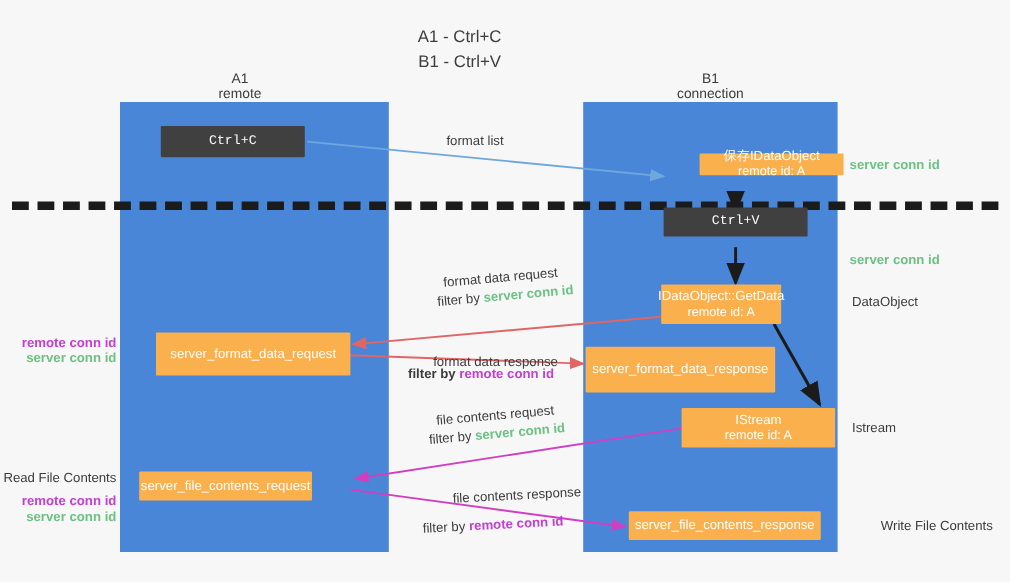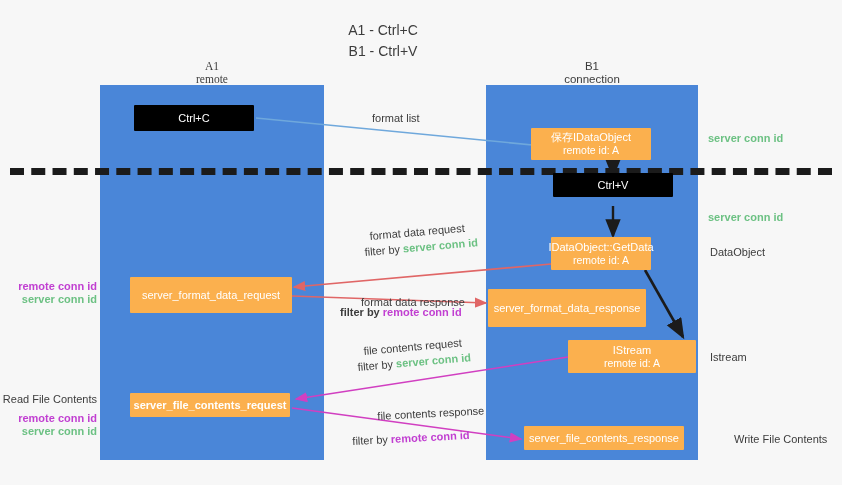--- a/index.html
+++ b/index.html
@@ -54,21 +54,21 @@
     display: flex;
     flex-direction: column;
     align-items: center;
     justify-content: center;
     color: #ffffff;
     font-size: 11px;
     line-height: 13px;
     text-align: center;
     border-radius: 1px;
   }
-  .node.green { background: #000000; }
+  .node.green { background: #404040; font-family: Liberation Mono, monospace; }
   .node.orange { background: #fbb04e; }
   .node .l2 { font-size: 10.5px; }
 
   
   .ann {
     font-size: 11px;
     line-height: 14px;
     color: #3c3c3c;
     white-space: nowrap;
   }
@@ -94,21 +94,21 @@
 </head>
 <body>
 
 <div id="canvas">
 
   <div class="abs title">
     <div>A1 - Ctrl+C</div>
     <div>B1 - Ctrl+V</div>
   </div>
 
-  <div class="abs col-head" style="left:132px; top:60px; width:160px;font-family:Liberation Serif, serif;">
+  <div class="abs col-head" style="left:120px; top:60px; width:160px;">
     <div>A1</div>
     <div>remote</div>
   </div>
   <div class="abs col-head" style="left:512px; top:60px; width:160px;">
     <div>B1</div>
     <div>connection</div>
   </div>
 
   <div class="abs lane" id="lane-a"></div>
   <div class="abs lane" id="lane-b"></div>
@@ -149,25 +149,25 @@
   <div class="abs" id="divider"></div>
 
   <div class="abs node green" style="left:134px; top:105px; width:120px; height:26px;">
     <span>Ctrl+C</span>
   </div>
 
   <div class="abs node orange" style="left:130px; top:277px; width:162px; height:36px;">
     <span>server_format_data_request</span>
   </div>
 
-  <div class="abs node orange" style="left:130px; top:393px; width:160px; height:24px;font-weight:bold;">
+  <div class="abs node orange" style="left:116px; top:393px; width:144px; height:24px;">
     <span>server_file_contents_request</span>
   </div>
 
-  <div class="abs node orange" style="left:531px; top:128px; width:120px; height:32px;">
+  <div class="abs node orange" style="left:583px; top:128px; width:120px; height:18px;">
     <span>保存IDataObject</span>
     <span class="l2">remote id: A</span>
   </div>
 
   <div class="abs node green" style="left:553px; top:173px; width:120px; height:24px;">
     <span>Ctrl+V</span>
   </div>
 
   <div class="abs node orange" style="left:551px; top:237px; width:100px; height:33px;">
     <span>IDataObject::GetData</span>

